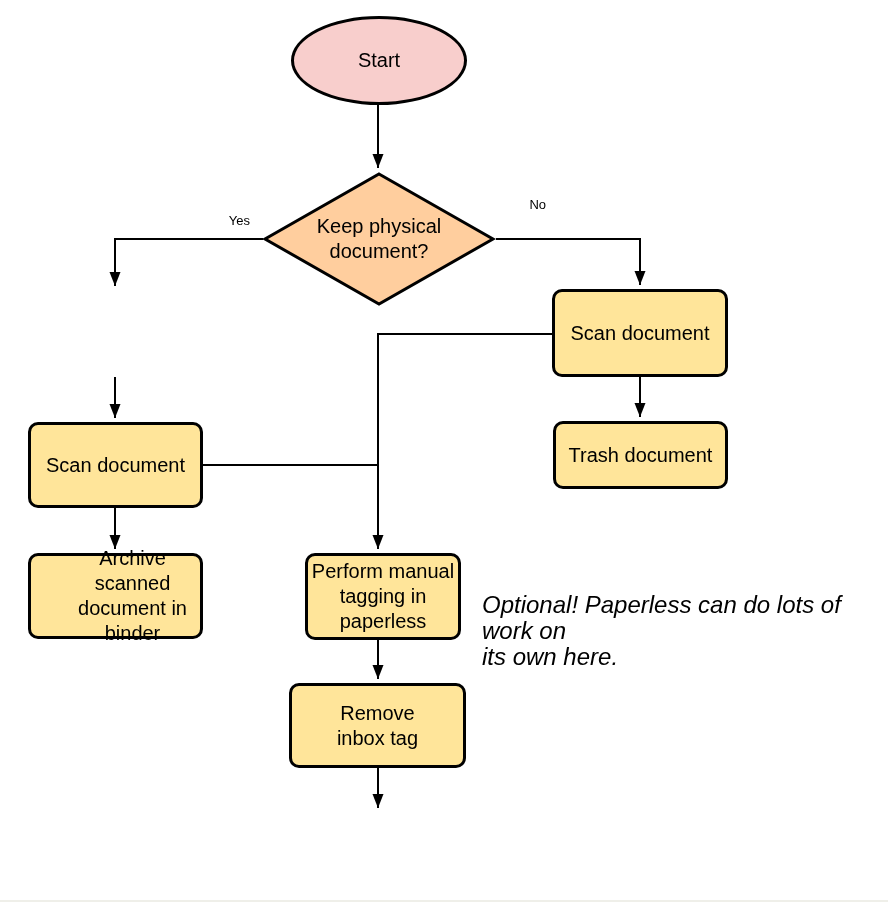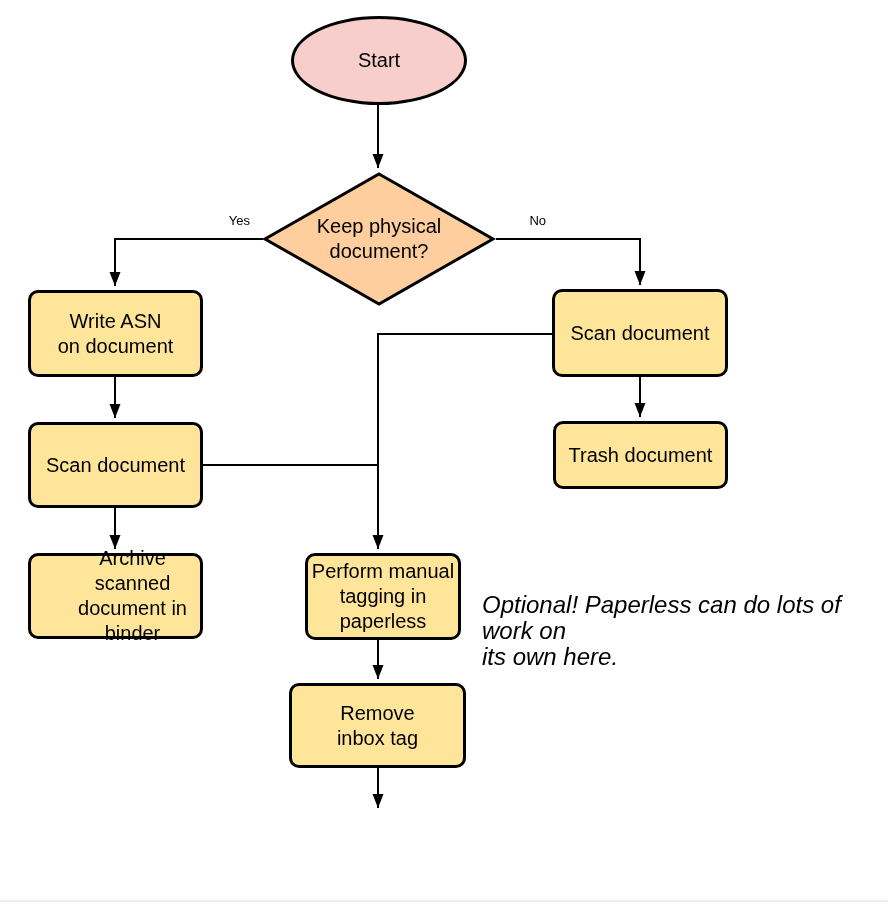--- a/index.html
+++ b/index.html
@@ -104,21 +104,21 @@
   #node-decision     { left: 262px; top: 171px; width: 234px; height: 136px; }
   #node-write-asn    { left: 28px;  top: 290px; width: 175px; height: 87px; }
   #node-scan-left    { left: 28px;  top: 422px; width: 175px; height: 86px; }
   #node-archive      { left: 28px;  top: 553px; width: 175px; height: 86px; padding-left: 34px; }
   #node-scan-right   { left: 552px; top: 289px; width: 176px; height: 88px; }
   #node-trash        { left: 553px; top: 421px; width: 175px; height: 68px; align-items: center; }
   #node-tagging      { left: 305px; top: 553px; width: 156px; height: 87px; }
   #node-remove-inbox { left: 289px; top: 683px; width: 177px; height: 85px; }
   #node-end          { left: 289px; top: 812px; width: 178px; height: 86px; }
   #label-yes { left: 200px; top: 210px; }
-  #label-no  { left: 496px; top: 210px; }
+  #label-no  { left: 496px; top: 194px; }
 </style>
 </head>
 <body>
 
 <div class="canvas">
 
   <svg class="layer" width="888" height="907" viewBox="0 0 888 907">
     <defs>
       <marker id="arrow" markerUnits="userSpaceOnUse" markerWidth="16" markerHeight="13" refX="14" refY="5.5" orient="auto">
         <path class="arrowhead" d="M0,0 L14,5.5 L0,11 Z"></path>
@@ -141,24 +141,20 @@
   </div>
 
   <div id="node-decision" class="node decision">
     <svg viewBox="0 0 234 136">
       <polygon class="diamond" points="117,3 231,68 117,133 3,68"></polygon>
     </svg>
     <span class="node-label">Keep physical
 document?</span>
   </div>
 
-  <div id="node-write-asn" class="node process">
-    <span class="node-label">Write ASN
-on document</span>
-  </div>
 
   <div id="node-scan-left" class="node process">
     <span class="node-label">Scan document</span>
   </div>
 
   <div id="node-archive" class="node process">
     <span class="node-label">Archive scanned
 document in
 binder</span>
   </div>

